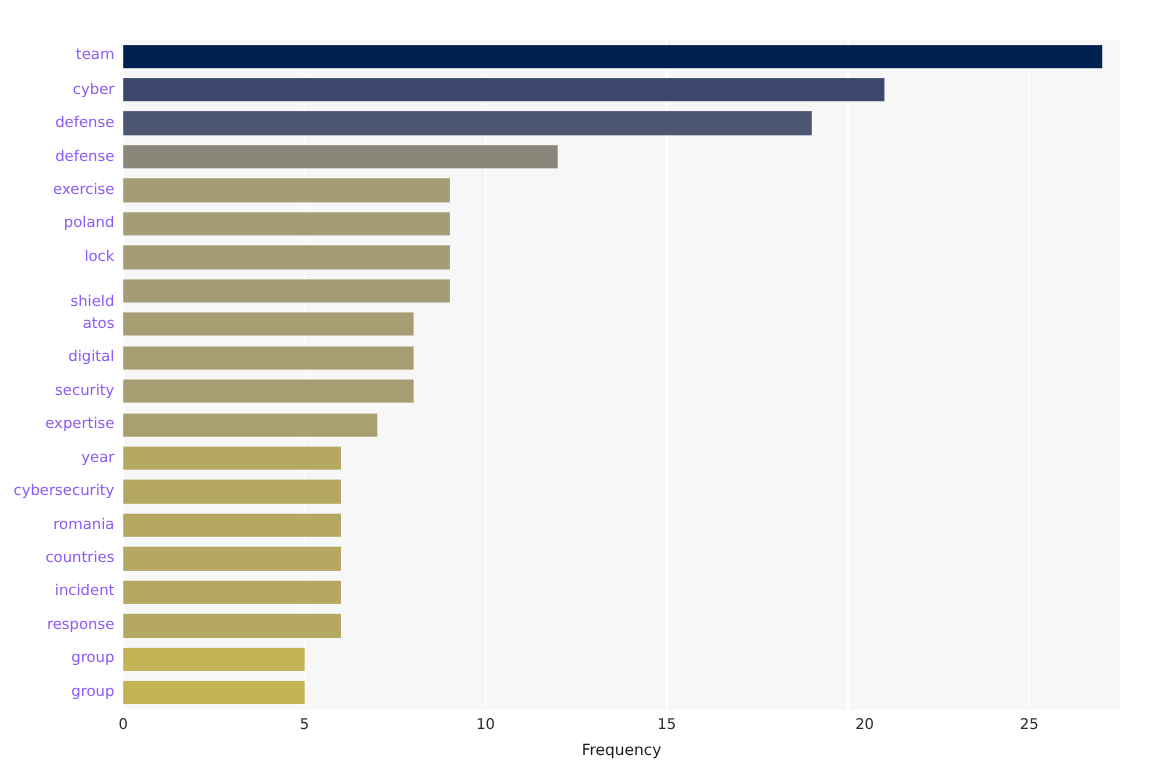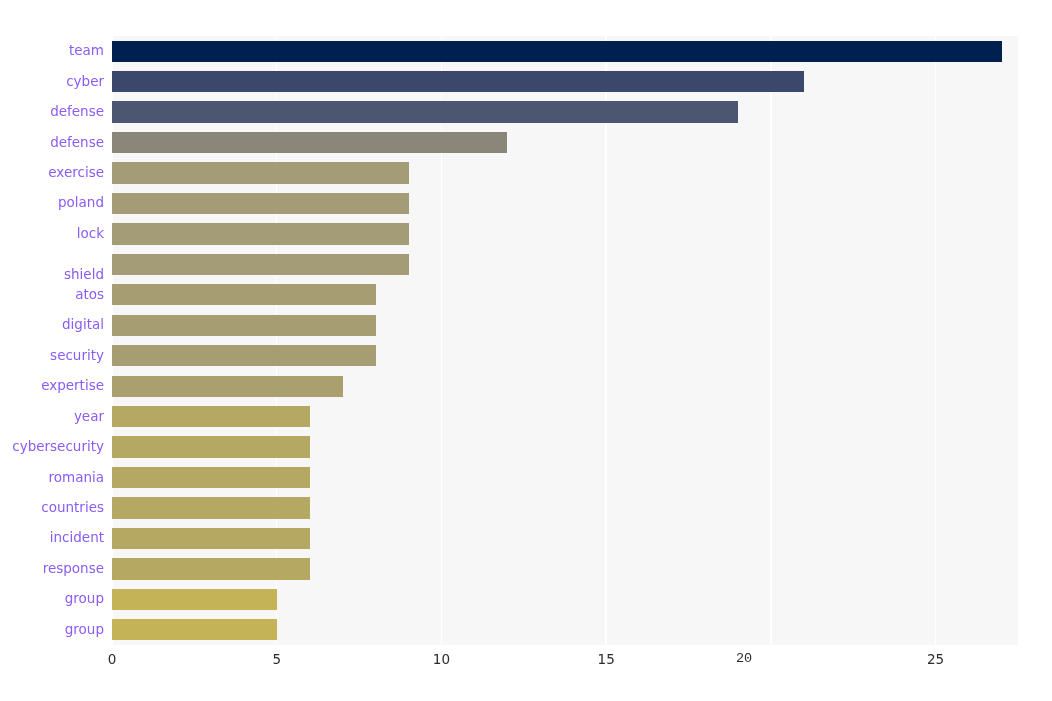--- a/index.html
+++ b/index.html
@@ -220,18 +220,19 @@
           <div class="bar" title="group: 5" style="width: 164.727px; background: rgb(196, 180, 87);"></div>
         </div>
       </div>
   </div>
 
   <div id="x-axis">
       <div class="x-tick-label" style="left: 0px;">0</div>
       <div class="x-tick-label" style="left: 164.727px;">5</div>
       <div class="x-tick-label" style="left: 329.455px;">10</div>
       <div class="x-tick-label" style="left: 494.182px;">15</div>
-      <div class="x-tick-label" style="left: 632px; font-family: Liberation Mono, monospace;">20</div>
+      <div class="x-tick-label" style="left: 674px;">20</div>
       <div class="x-tick-label" style="left: 823.636px;">25</div>
     </div>
 
+  <div id="x-axis-title">Frequency</div>
 
 </div>
 
 </body></html>

